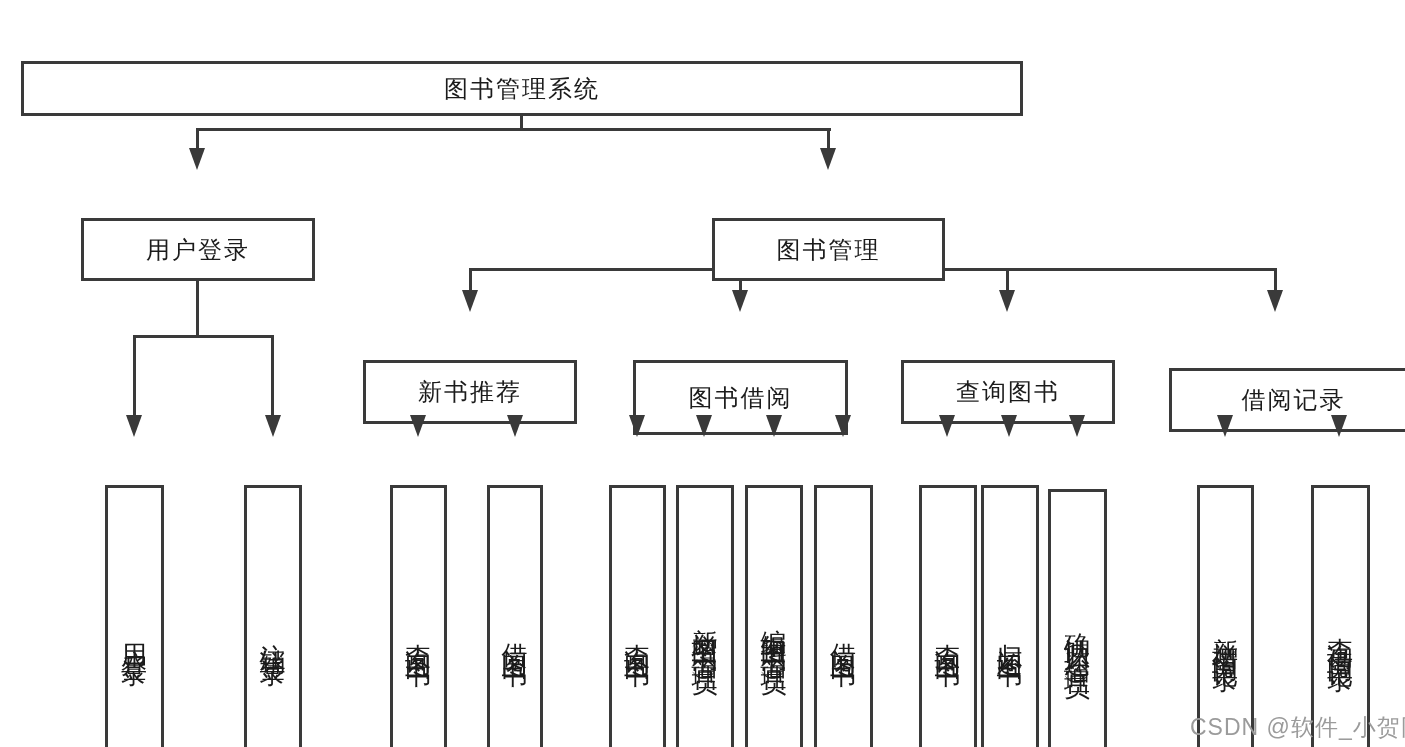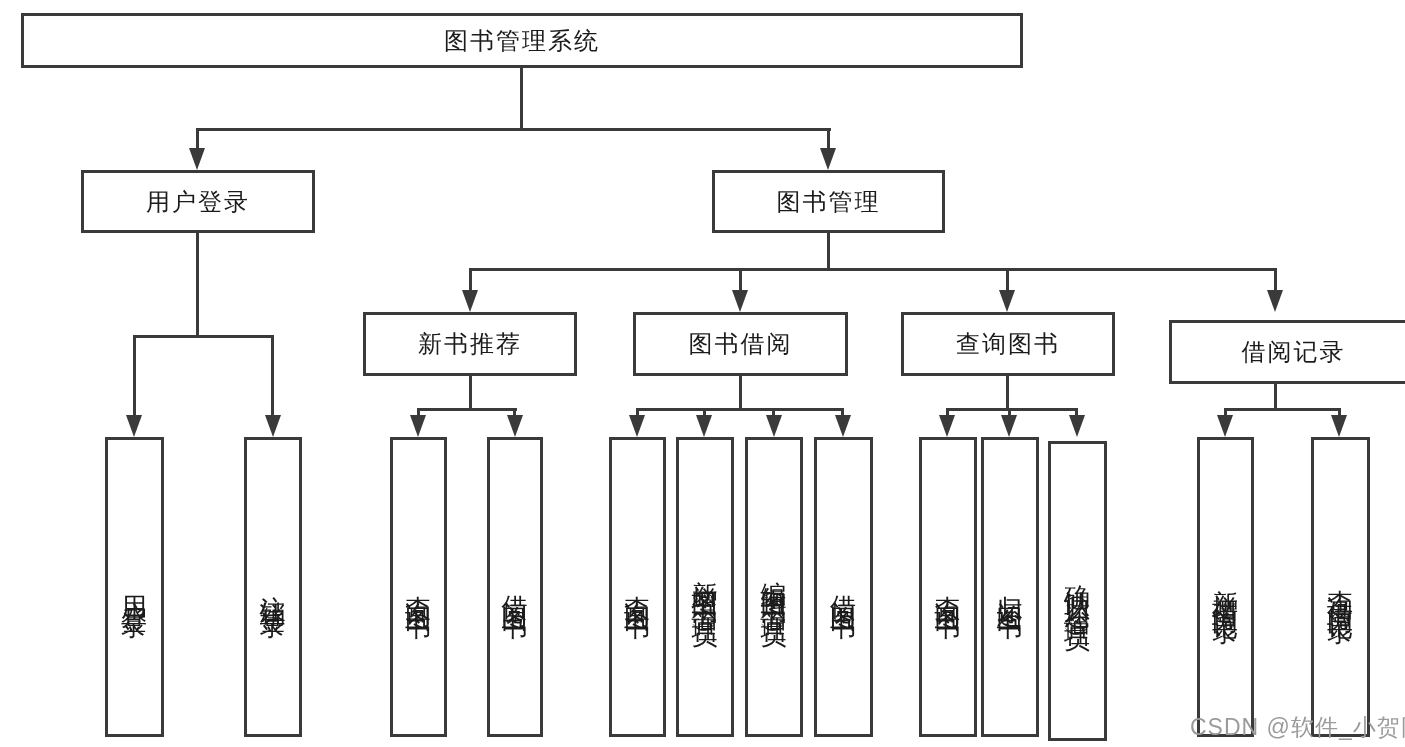--- a/index.html
+++ b/index.html
@@ -14,20 +14,21 @@
   .box {
     position: absolute;
     box-sizing: border-box;
     border: 3px solid #3a3a3a;
     background: #ffffff;
     display: flex;
     align-items: center;
     justify-content: center;
     color: #1b1b1b;
     z-index: 2;
+    margin-top: 48px;
   }
   .hbox span {
     font-size: 24px;
     letter-spacing: 2px;
     line-height: 1;
     white-space: nowrap;
   }
   .vbox span {
     writing-mode: vertical-rl;
     font-size: 26px;
@@ -131,21 +132,21 @@
   <div class="box hbox" style="left:81px;top:170px;width:234px;height:63px">
     <span>用户登录</span>
   </div>
   <div class="box hbox" style="left:712px;top:170px;width:233px;height:63px">
     <span>图书管理</span>
   </div>
 
   <div class="box hbox" style="left:363px;top:312px;width:214px;height:64px">
     <span>新书推荐</span>
   </div>
-  <div class="box hbox" style="left:633px;top:312px;width:215px;height:64px">
+  <div class="box hbox" style="left:633px;top:312px;width:215px;height:75px">
     <span>图书借阅</span>
   </div>
   <div class="box hbox" style="left:901px;top:312px;width:214px;height:64px">
     <span>查询图书</span>
   </div>
   <div class="box hbox" style="left:1169px;top:320px;width:249px;height:64px">
     <span>借阅记录</span>
   </div>
 
   <div class="box vbox" style="left:105px;top:437px;width:59px;height:300px">

